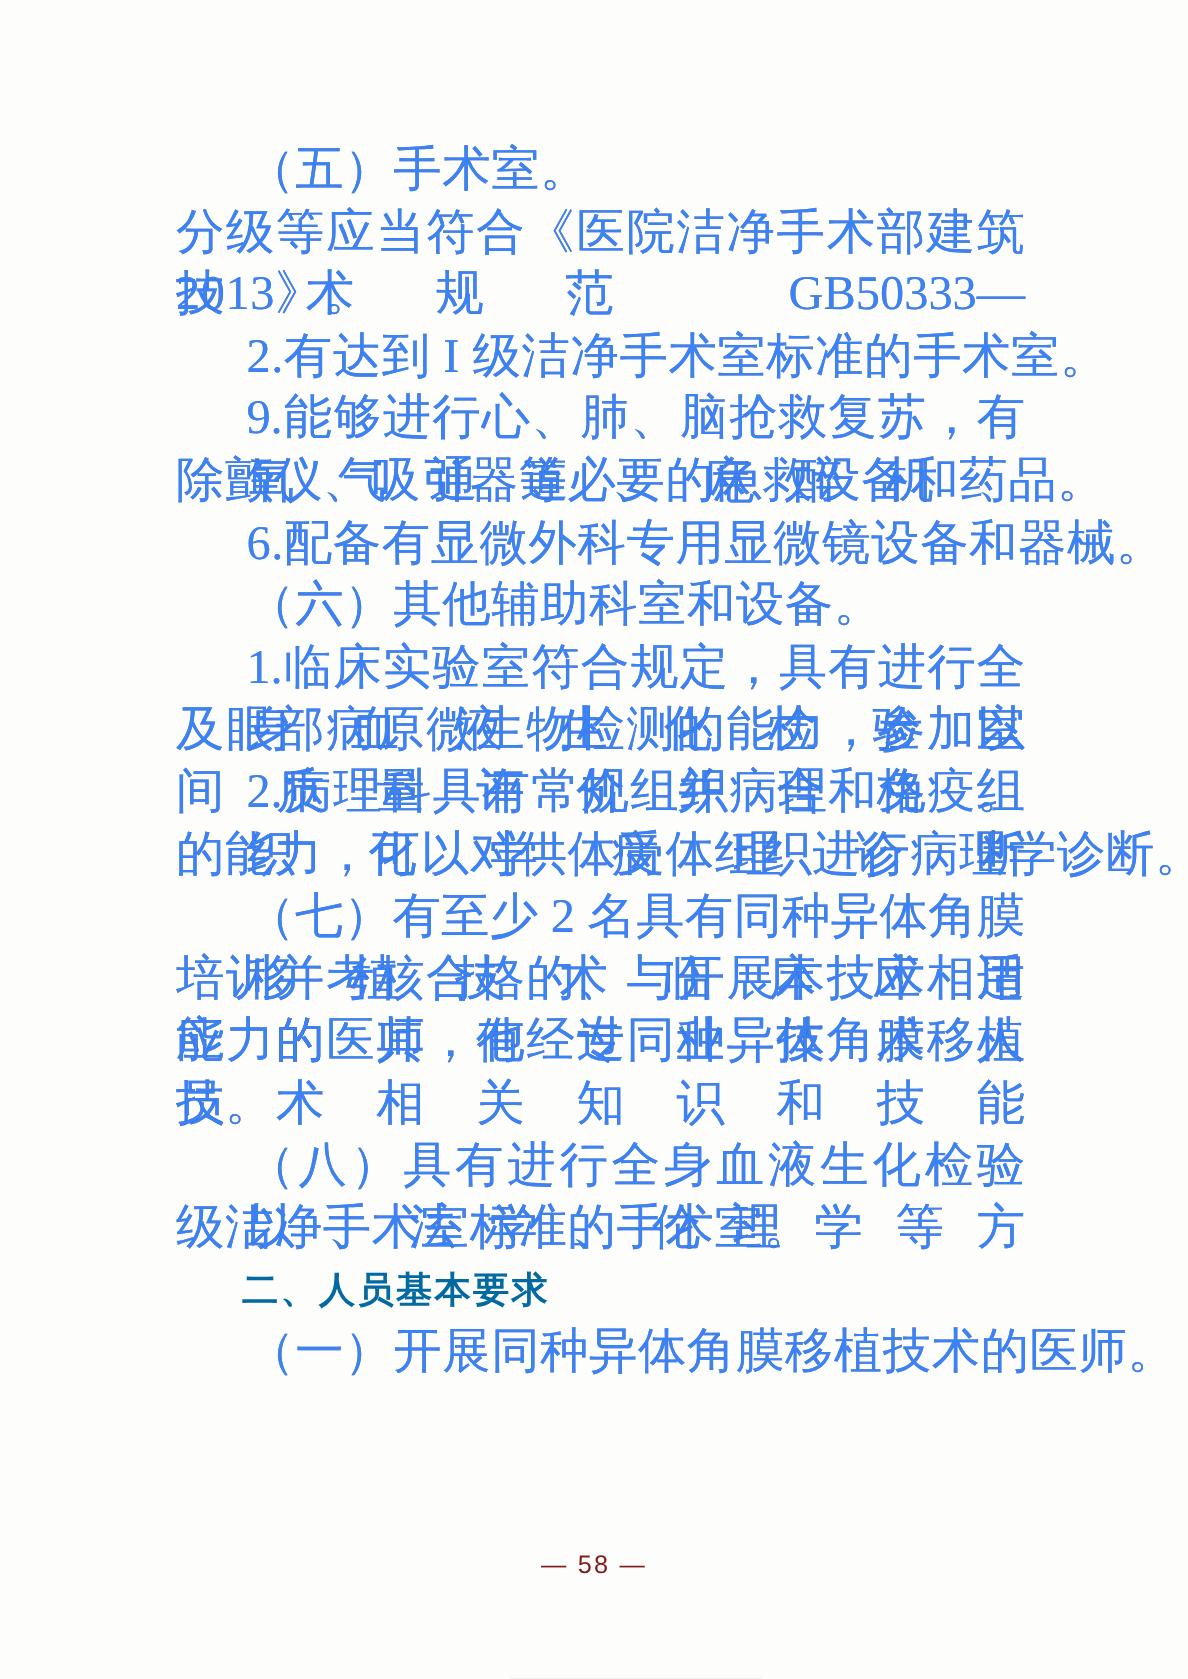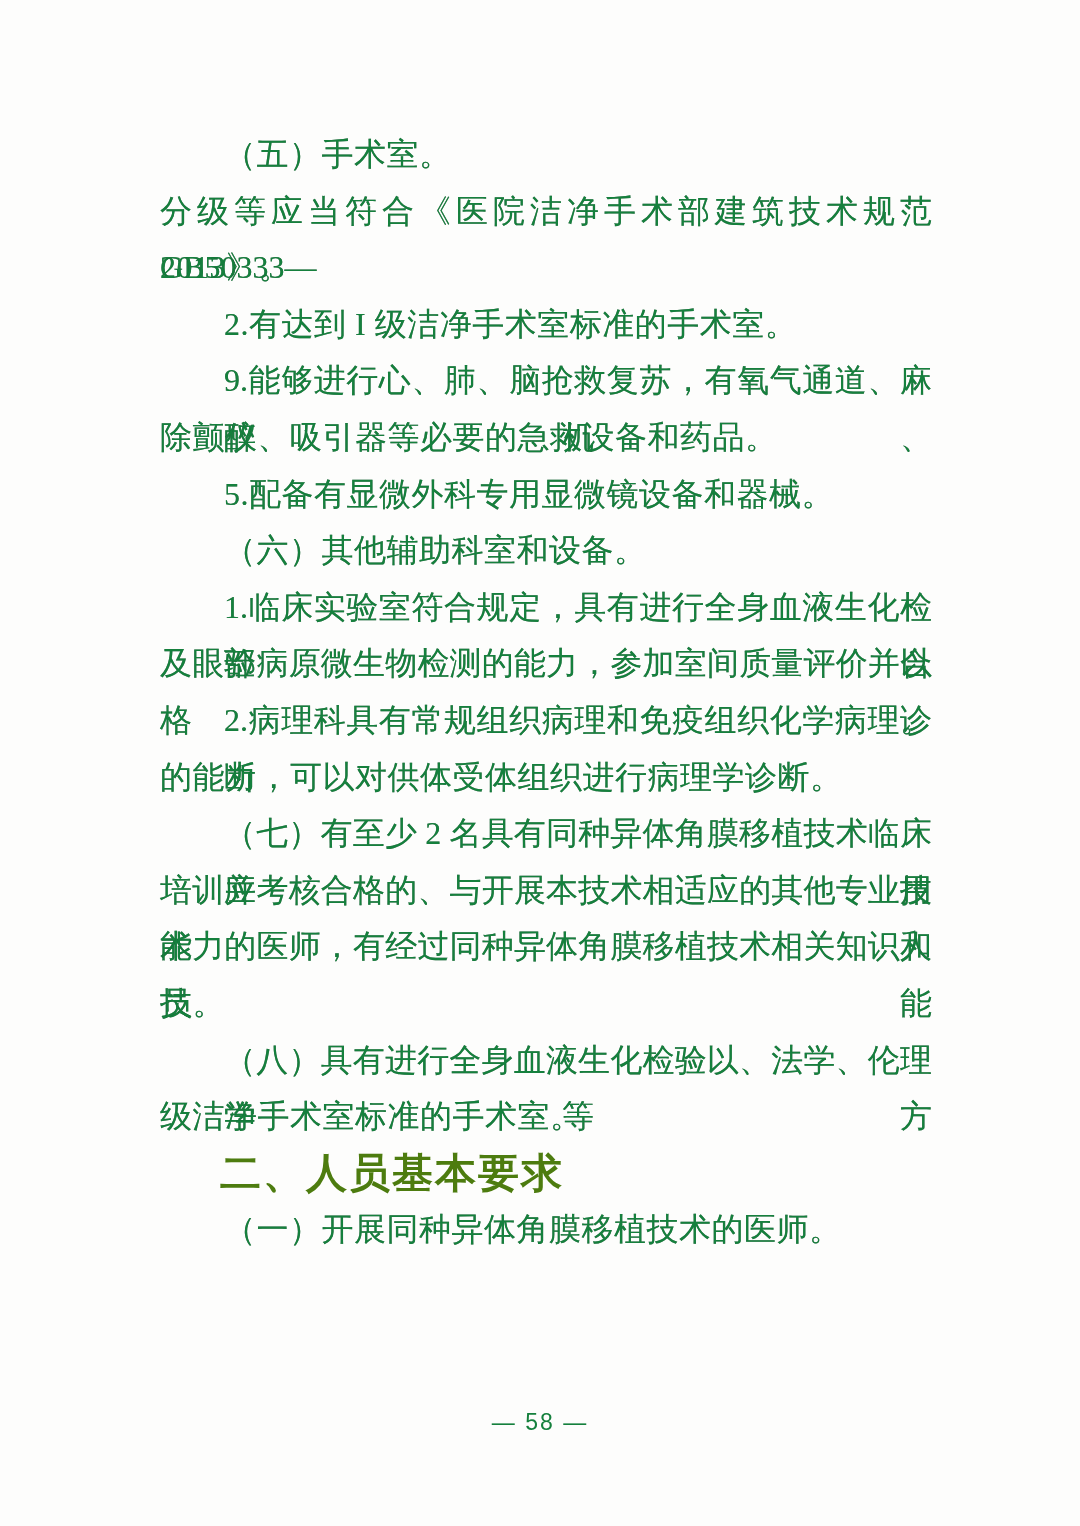--- a/index.html
+++ b/index.html
@@ -15,68 +15,68 @@
   }
   .text-column {
     position: absolute;
     left: 160px;
     top: 126px;
     width: 772px;
   }
   .line {
     height: 56.6px;
     line-height: 56.6px;
-    font-size: 32px;
-    color: #15803d;
+    font-size: 44px;
+    color: #3b82f6;
     letter-spacing: 0.5px;
     text-shadow: 0 0 0.6px rgba(40,40,40,0.55);
     white-space: nowrap;
   }
   .line.indent { padding-left: 64px; }
   .line.full {
     white-space: normal;
     text-align: justify;
     text-align-last: justify;
     letter-spacing: 0;
   }
   .line.heading {
     font-family: "Liberation Sans", sans-serif;
     font-weight: 700;
-    font-size: 41px;
-    color: #4d7c0f;
+    font-size: 33px;
+    color: #0369a1;
     letter-spacing: 2px;
     text-shadow: none;
     padding-left: 60px;
   }
   .page-footer {
     position: absolute;
     left: 0;
     top: 1400px;
     width: 100%;
     height: 44px;
     line-height: 44px;
     text-align: center;
     font-family: "Liberation Sans", sans-serif;
     font-size: 23px;
-    color: #15803d;
+    color: #7f1d1d;
     letter-spacing: 2px;
   }
 </style>
 </head>
 <body>
 
 <div class="page">
   <div class="text-column" id="lines-container">
       <div class="line indent">（五）手术室。</div>
       <div class="line full">分级等应当符合《医院洁净手术部建筑技术规范 GB50333—</div>
       <div class="line">2013》。</div>
       <div class="line indent">2.有达到 I 级洁净手术室标准的手术室。</div>
       <div class="line indent full">9.能够进行心、肺、脑抢救复苏，有氧气通道、麻醉机、</div>
       <div class="line">除颤仪、吸引器等必要的急救设备和药品。</div>
-      <div class="line indent">5.配备有显微外科专用显微镜设备和器械。</div>
+      <div class="line indent">6.配备有显微外科专用显微镜设备和器械。</div>
       <div class="line indent">（六）其他辅助科室和设备。</div>
       <div class="line indent full">1.临床实验室符合规定，具有进行全身血液生化检验以</div>
       <div class="line full">及眼部病原微生物检测的能力，参加室间质量评价并合格。</div>
       <div class="line indent full">2.病理科具有常规组织病理和免疫组织化学病理诊断</div>
       <div class="line">的能力，可以对供体受体组织进行病理学诊断。</div>
       <div class="line indent full">（七）有至少 2 名具有同种异体角膜移植技术临床应用</div>
       <div class="line full">培训并考核合格的、与开展本技术相适应的其他专业技术人</div>
       <div class="line full">能力的医师，有经过同种异体角膜移植技术相关知识和技能</div>
       <div class="line">员。</div>
       <div class="line indent full">（八）具有进行全身血液生化检验以、法学、伦理学等方</div>

